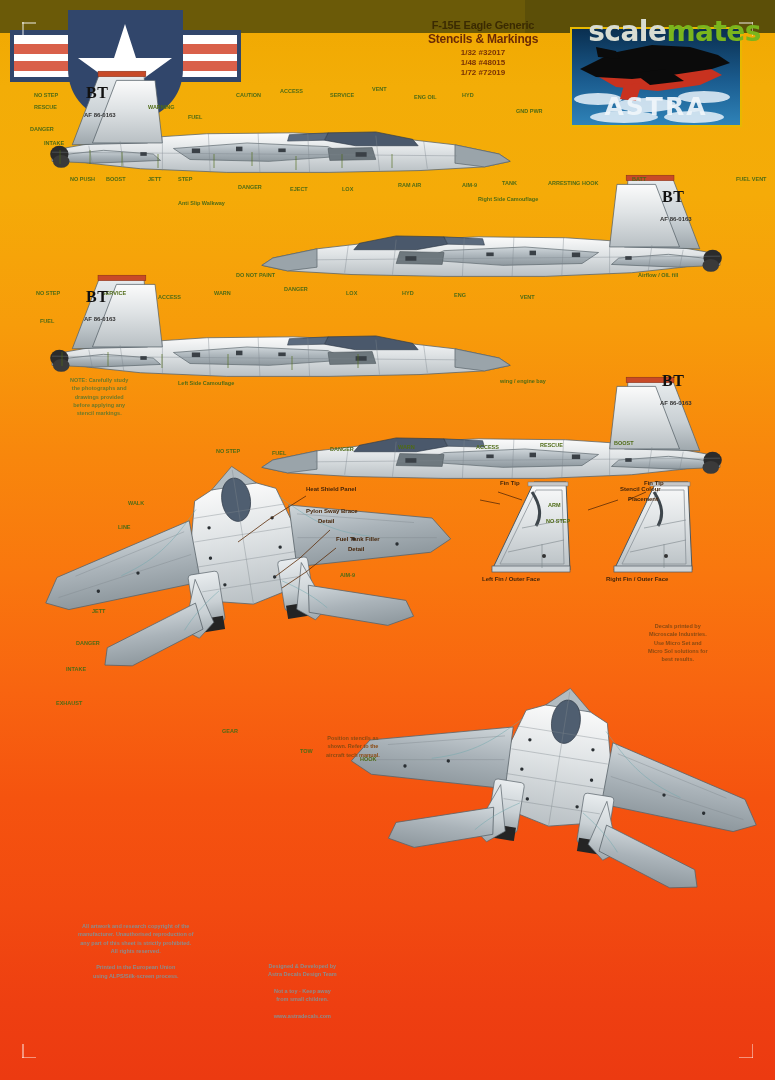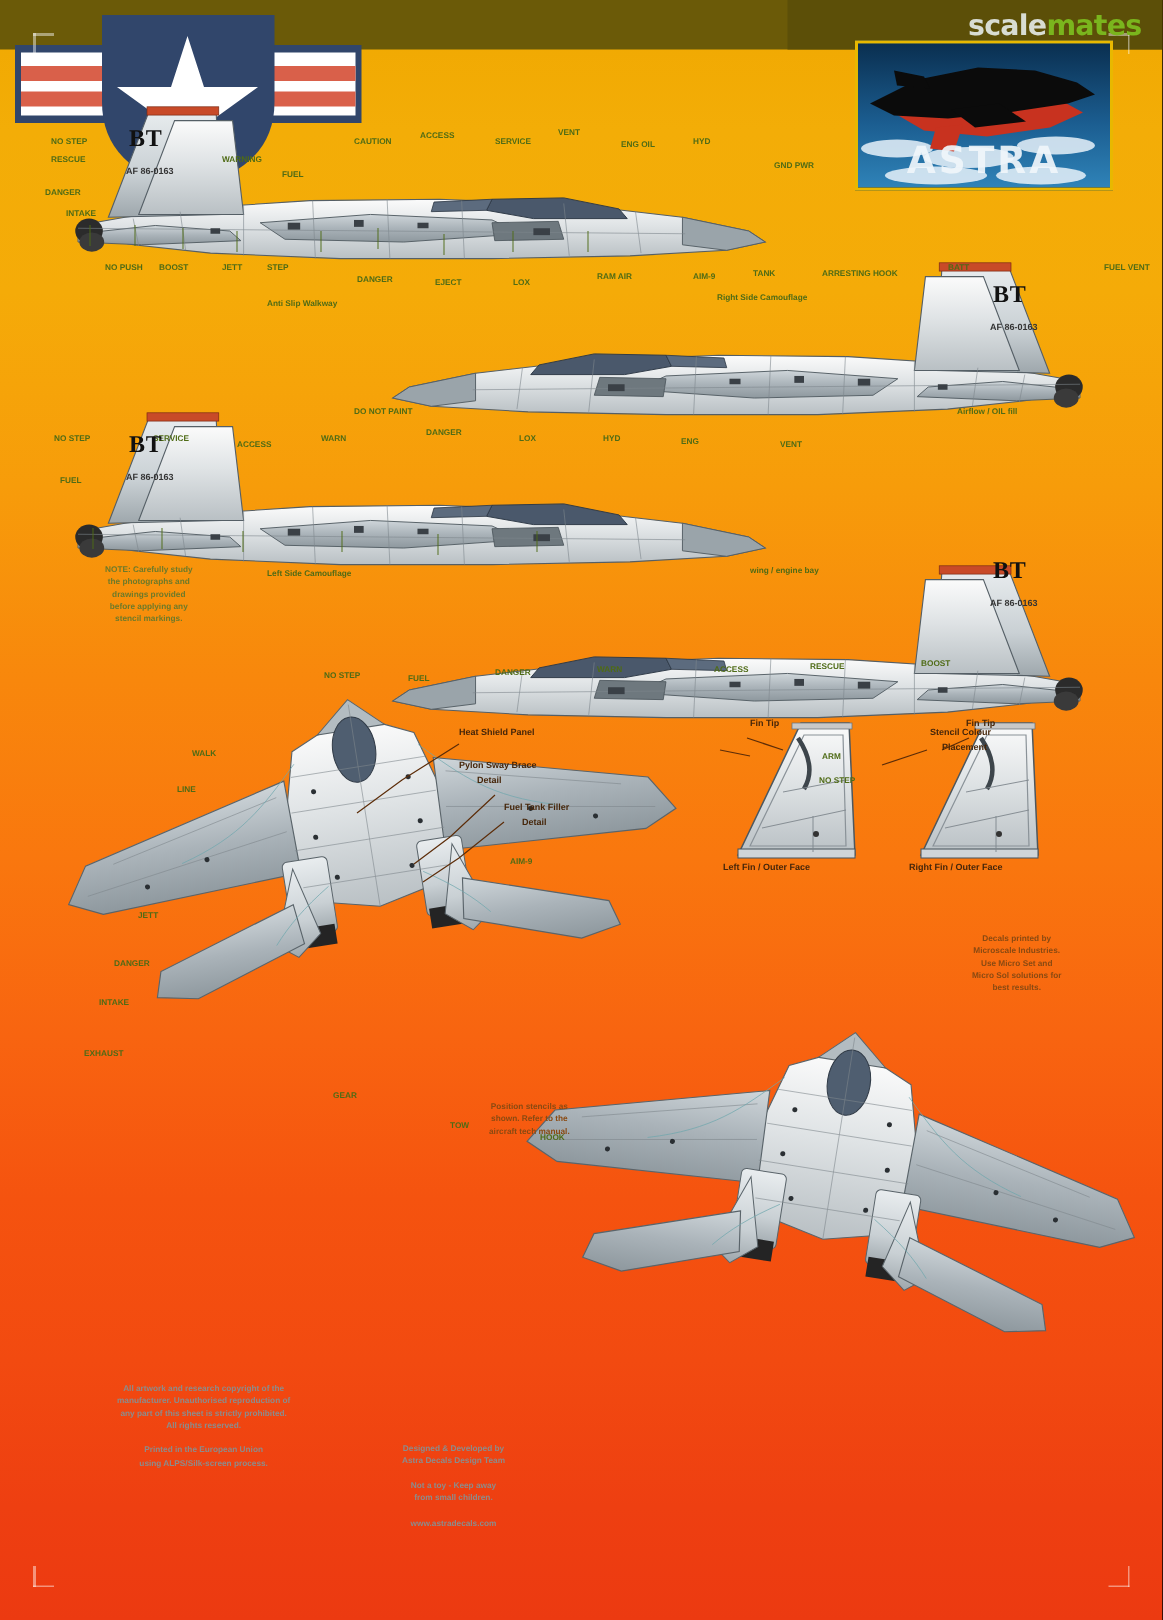--- a/index.html
+++ b/index.html
@@ -31,22 +31,22 @@
     position: absolute; left: 0; top: 0; width: 775px; height: 33px;
     background: #6b5a08;
   }
   #topstrip .right {
     position: absolute; right: 0; top: 0; width: 250px; height: 33px;
     background: #5c4f08;
   }
 
   
   #watermark {
-    position: absolute; right: 14px; top: 2px;
-    font-size: 19px; font-weight: bold; letter-spacing: -0.5px;
+    position: absolute; right: 14px; top: 17px;
+    font-size: 28px; font-weight: bold; letter-spacing: -0.5px;
     font-family: "DejaVu Sans", sans-serif;
     z-index: 40; line-height: 30px; text-align: center;
   }
   #watermark .a { color: #d8dcd2; }
   #watermark .b { color: #7ab51d; }
 
   
   #roundel {
     position: absolute; left: 8px; top: 8px; width: 235px; height: 118px;
     z-index: 6;
@@ -142,20 +142,27 @@
       <path d="M52 56 L70 54 L64 72 L48 70 Z" fill="#c8321f"></path>
 
       <path d="M8 40 L40 24 L80 16 L118 18 L146 26 L158 34 L140 40 L100 46 L60 50 L24 48 Z" fill="#0b0b0b"></path>
       <path d="M62 44 L94 40 L112 52 L78 56 Z" fill="#0b0b0b"></path>
       <path d="M24 18 L44 22 L48 30 L26 28 Z" fill="#0b0b0b"></path>
 
       <text x="84" y="86" text-anchor="middle" font-family="DejaVu Sans, sans-serif" font-size="25" font-weight="bold" fill="#f0f6fb" opacity="0.92" letter-spacing="2">ASTRA</text>
     </svg>
   </div>
 
+  <div id="title">
+    <div class="t1">F-15E Eagle Generic</div>
+    <div class="t2">Stencils &amp; Markings</div>
+    <div class="t3" style="white-space:pre-line;">1/32  #32017
+1/48  #48015
+1/72  #72019</div>
+  </div>
 
   <svg width="775" height="1080" viewBox="0 0 775 1080" style="position:absolute;left:0;top:0;z-index:10;">
     <defs>
       <linearGradient id="gmetal" x1="0" y1="0" x2="0" y2="1">
         <stop offset="0%" stop-color="#fbfbfb"></stop>
         <stop offset="45%" stop-color="#dfe3e5"></stop>
         <stop offset="100%" stop-color="#b9c0c4"></stop>
       </linearGradient>
       <linearGradient id="gmetal2" x1="0" y1="0" x2="0" y2="1">
         <stop offset="0%" stop-color="#e9edef"></stop>

